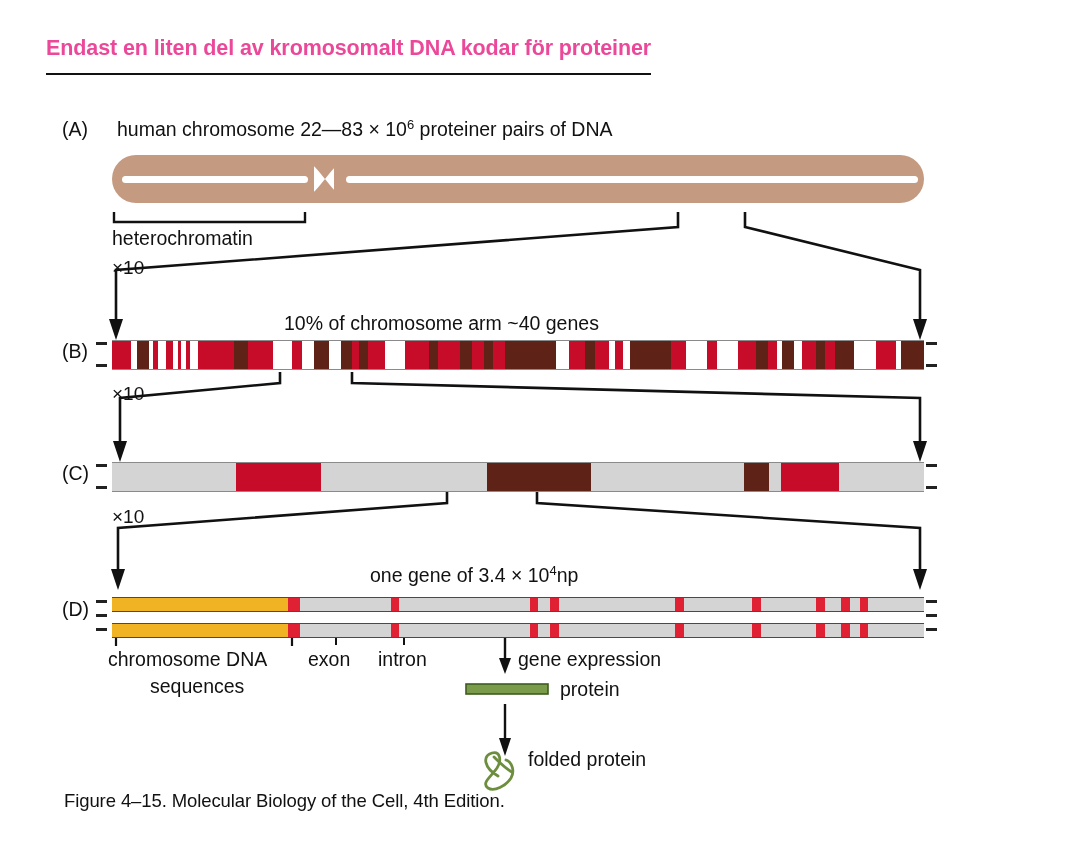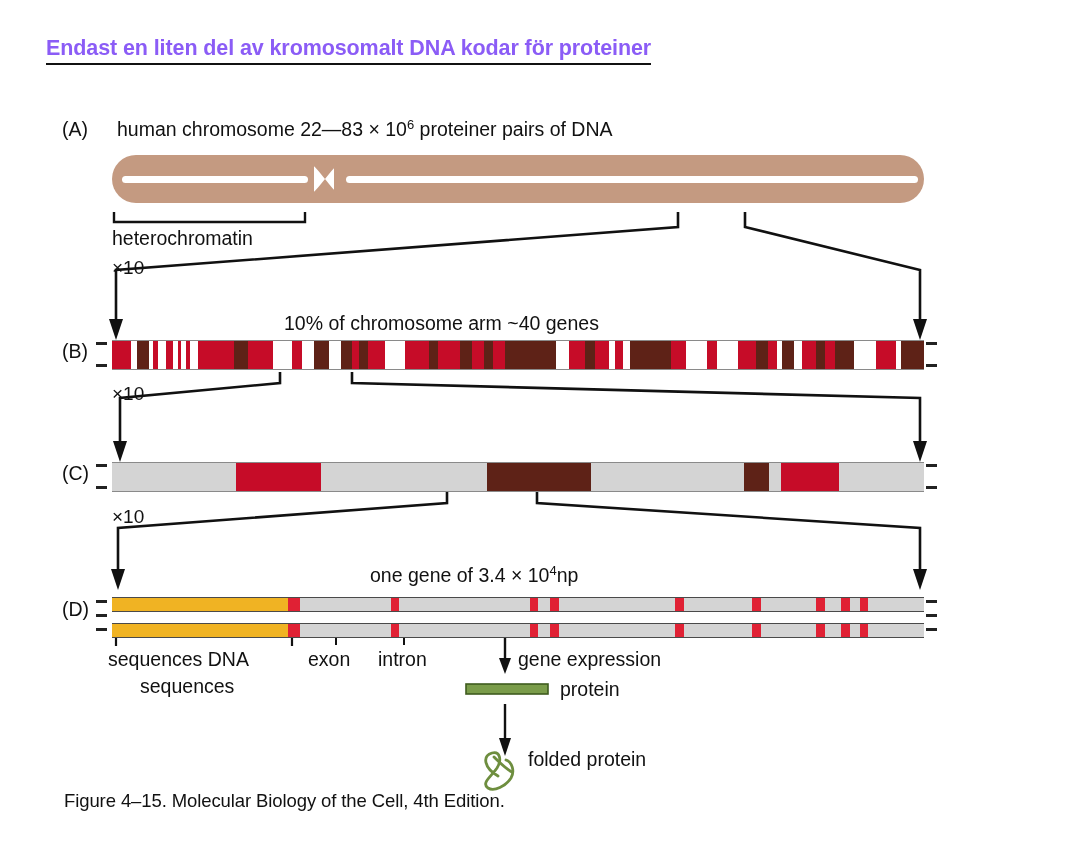--- a/index.html
+++ b/index.html
@@ -17,24 +17,24 @@
   }
 
   
   #slide-title {
     position: absolute;
     left: 46px;
     top: 36px;
     font-size: 21.5px;
     font-weight: 700;
     letter-spacing: -0.1px;
-    color: #8b5cf6;
+    color: #ec4899;
     white-space: nowrap;
     border-bottom: 2px solid #111;
-    padding-bottom: 2px;
+    padding-bottom: 12px;
   }
 
   
   #figure {
     position: absolute;
     left: 0;
     top: 100px;
     width: 1072px;
     height: 744px;
   }
@@ -364,22 +364,22 @@
         <div class="band" style="background: rgb(212, 212, 212); width: 6.82927%;"></div>
         <div class="band" style="background: rgb(224, 33, 52); width: 1.09756%;"></div>
         <div class="band" style="background: rgb(212, 212, 212); width: 1.95122%;"></div>
         <div class="band" style="background: rgb(224, 33, 52); width: 1.09756%;"></div>
         <div class="band" style="background: rgb(212, 212, 212); width: 1.21951%;"></div>
         <div class="band" style="background: rgb(224, 33, 52); width: 1.09756%;"></div>
         <div class="band" style="background: rgb(212, 212, 212); width: 6.82927%;"></div>
       </div>
   </div>
 
-  <div class="fig-text" style="left:108px; top:548px;">sequences DNA</div>
-  <div class="fig-text" style="left:140px; top:575px;text-align:center;">sequences</div>
+  <div class="fig-text" style="left:108px; top:548px;">chromosome DNA</div>
+  <div class="fig-text" style="left:150px; top:575px;text-align:center;">sequences</div>
   <div class="fig-text" style="left:308px; top:548px;">exon</div>
   <div class="fig-text" style="left:378px; top:548px;">intron</div>
   <div class="fig-text" style="left:518px; top:548px;">gene expression</div>
   <div class="fig-text" style="left:560px; top:578px;">protein</div>
   <div class="fig-text" style="left:528px; top:648px;">folded protein</div>
 
   <div class="fig-text caption" style="left:64px; top:690px;">Figure 4–15. Molecular Biology of the Cell, 4th Edition.</div>
 </div>
 
 </body></html>

